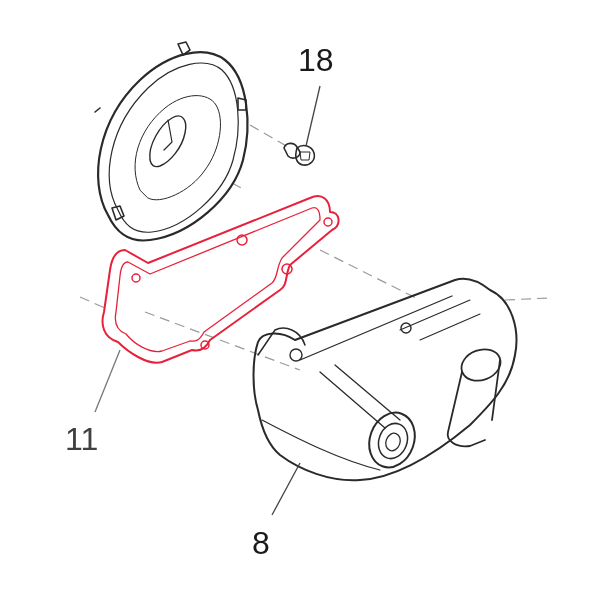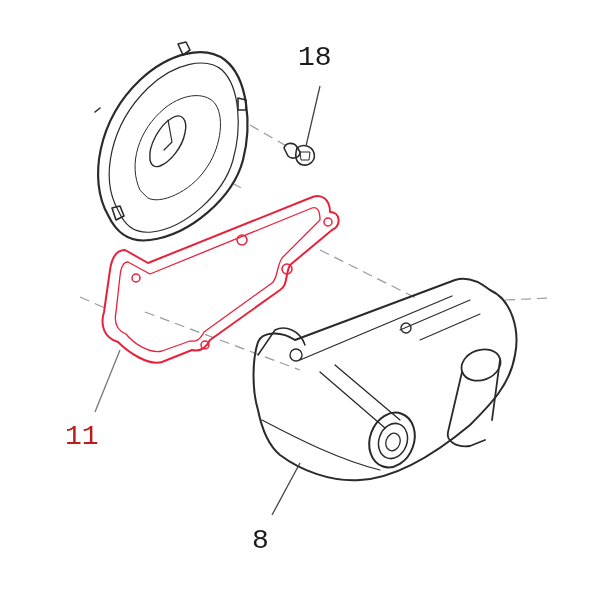--- a/index.html
+++ b/index.html
@@ -1,22 +1,22 @@
 <!DOCTYPE html>
 <html><head>
 <meta charset="utf-8">
 <style>
   html, body { margin: 0; padding: 0; background: #ffffff; }
   body { width: 600px; height: 600px; overflow: hidden; position: relative;
          font-family: "Liberation Sans", sans-serif; }
   #diagram { position: absolute; left: 0; top: 0; width: 600px; height: 600px; }
-  .label { position: absolute; font-family: Liberation Mono, monospace;
-           font-size: 28px; line-height: 1; letter-spacing: 0px; }
+  .label { position: absolute; font-family: Liberation Sans, sans-serif;
+           font-size: 32px; line-height: 1; letter-spacing: 0px; }
   .label.black { color: #1a1a1a; }
-  .label.red { color: #b91c1c; }
+  .label.red { color: #404040; }
 </style>
 </head>
 <body>
 
 <svg id="diagram" viewBox="0 0 600 600" xmlns="http://www.w3.org/2000/svg">
 
   <g stroke="#9a9a9a" stroke-width="1.2" stroke-dasharray="10 6" fill="none">
     <line x1="250" y1="125" x2="290" y2="148"></line>
     <line x1="232" y1="183" x2="245" y2="190"></line>
     <line x1="80" y1="297" x2="105" y2="308"></line>

